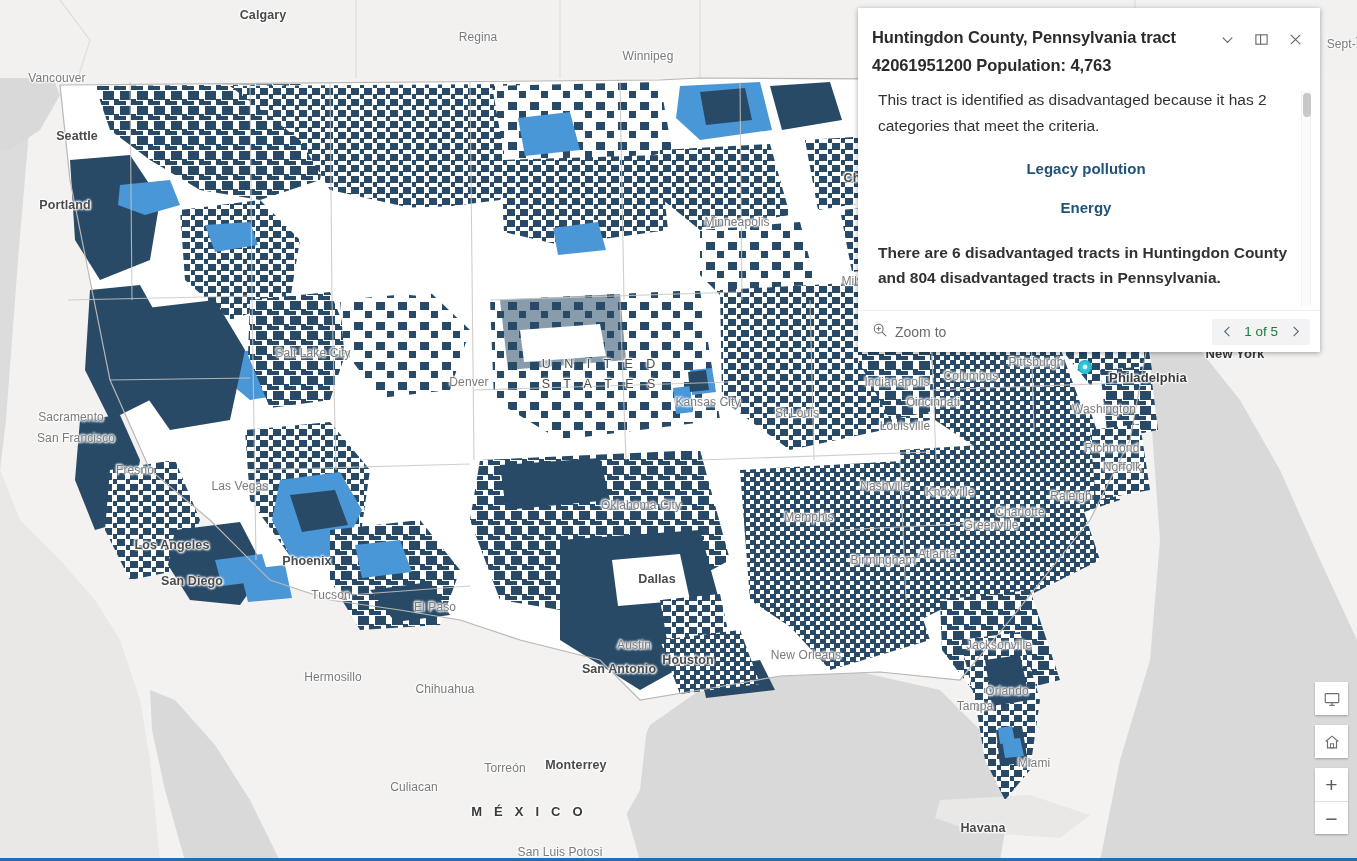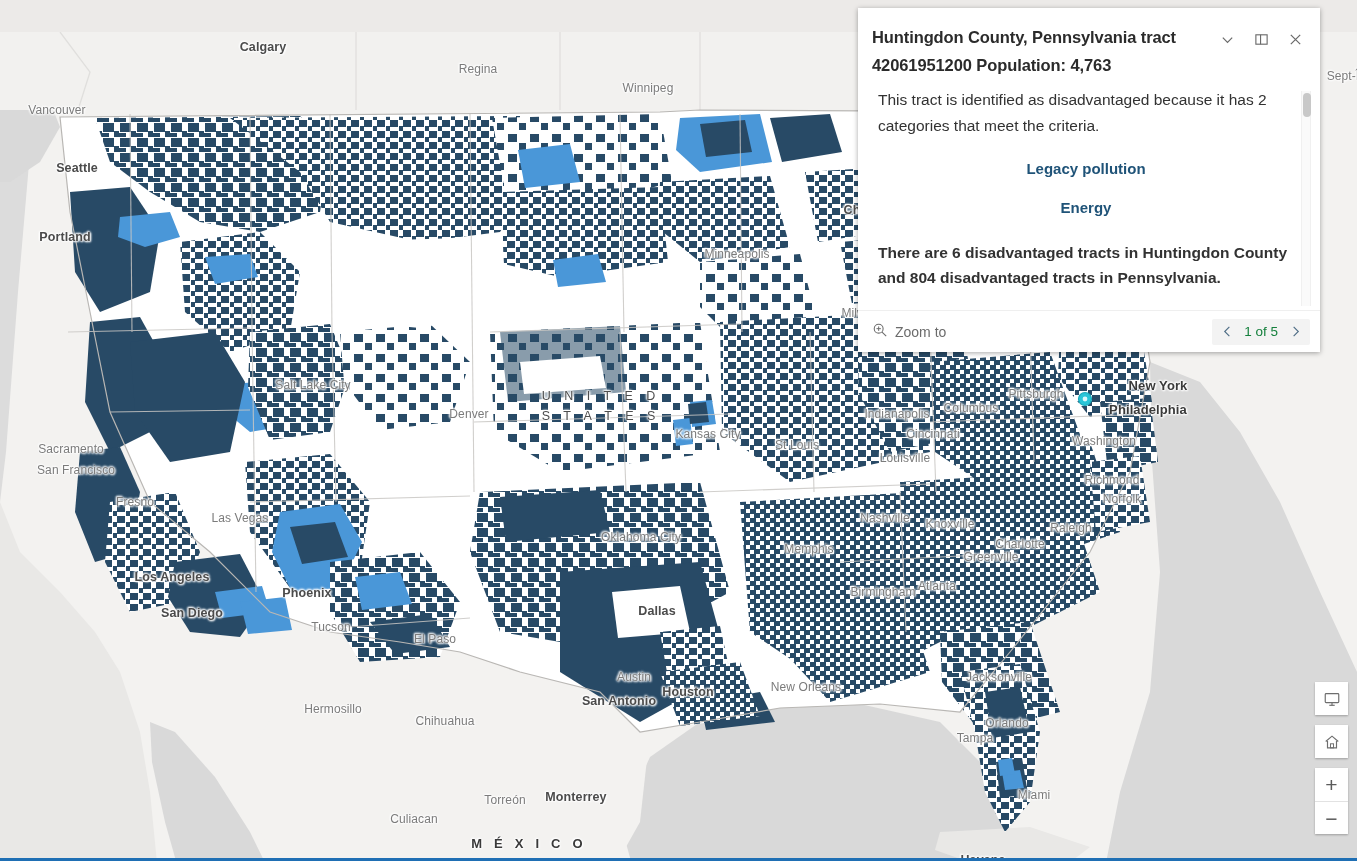--- a/index.html
+++ b/index.html
@@ -9,21 +9,20 @@
     font-family: "Liberation Sans", sans-serif;
     background: #eceae8;
   }
   #app { position: relative; width: 1357px; height: 861px; overflow: hidden; }
 
   
   .map-canvas {
     position: absolute; inset: 0;
     background: #f2f1ef;
     overflow: hidden;
-    margin-top: 32px;
   }
   .map-svg { position: absolute; inset: 0; width: 1357px; height: 861px; display: block; }
 
   
   .map-label {
     position: absolute;
     color: #6f6f6f;
     white-space: nowrap;
     transform: translate(-50%, -50%);
     text-shadow: 0 0 3px #fff, 0 0 3px #fff, 0 0 2px #fff, 1px 1px 2px #fff, -1px -1px 2px #fff;
@@ -366,21 +365,21 @@
         <div class="map-label city-small" style="left: 469px; top: 382px;">Denver</div>
         <div class="map-label country-us" style="left: 601px; top: 364px;">U N I T E D</div>
         <div class="map-label country-us" style="left: 601px; top: 384px;">S T A T E S</div>
         <div class="map-label city-small" style="left: 708px; top: 402px;">Kansas City</div>
         <div class="map-label city-small" style="left: 797px; top: 413px;">St Louis</div>
         <div class="map-label city-small" style="left: 897px; top: 382px;">Indianapolis</div>
         <div class="map-label city-small" style="left: 971px; top: 376px;">Columbus</div>
         <div class="map-label city-small" style="left: 933px; top: 402px;">Cincinnati</div>
         <div class="map-label city-small" style="left: 905px; top: 426px;">Louisville</div>
         <div class="map-label city-small" style="left: 1036px; top: 362px;">Pittsburgh</div>
-        <div class="map-label city-major" style="left: 1158px; top: 353px;">New York</div>
+        <div class="map-label city-major" style="left: 1235px; top: 353px;">New York</div>
         <div class="map-label city-major" style="left: 1148px; top: 377px;">Philadelphia</div>
         <div class="map-label city-small" style="left: 1104px; top: 409px;">Washington</div>
         <div class="map-label city-small" style="left: 1112px; top: 448px;">Richmond</div>
         <div class="map-label city-small" style="left: 1122px; top: 467px;">Norfolk</div>
         <div class="map-label city-small" style="left: 71px; top: 417px;">Sacramento</div>
         <div class="map-label city-small" style="left: 76px; top: 438px;">San Francisco</div>
         <div class="map-label city-small" style="left: 130px; top: 470px; padding-left: 10px;">Fresno</div>
         <div class="map-label city-small" style="left: 240px; top: 486px;">Las Vegas</div>
         <div class="map-label city-mid" style="left: 172px; top: 545px;">Los Angeles</div>
         <div class="map-label city-mid" style="left: 192px; top: 581px;">San Diego</div>

